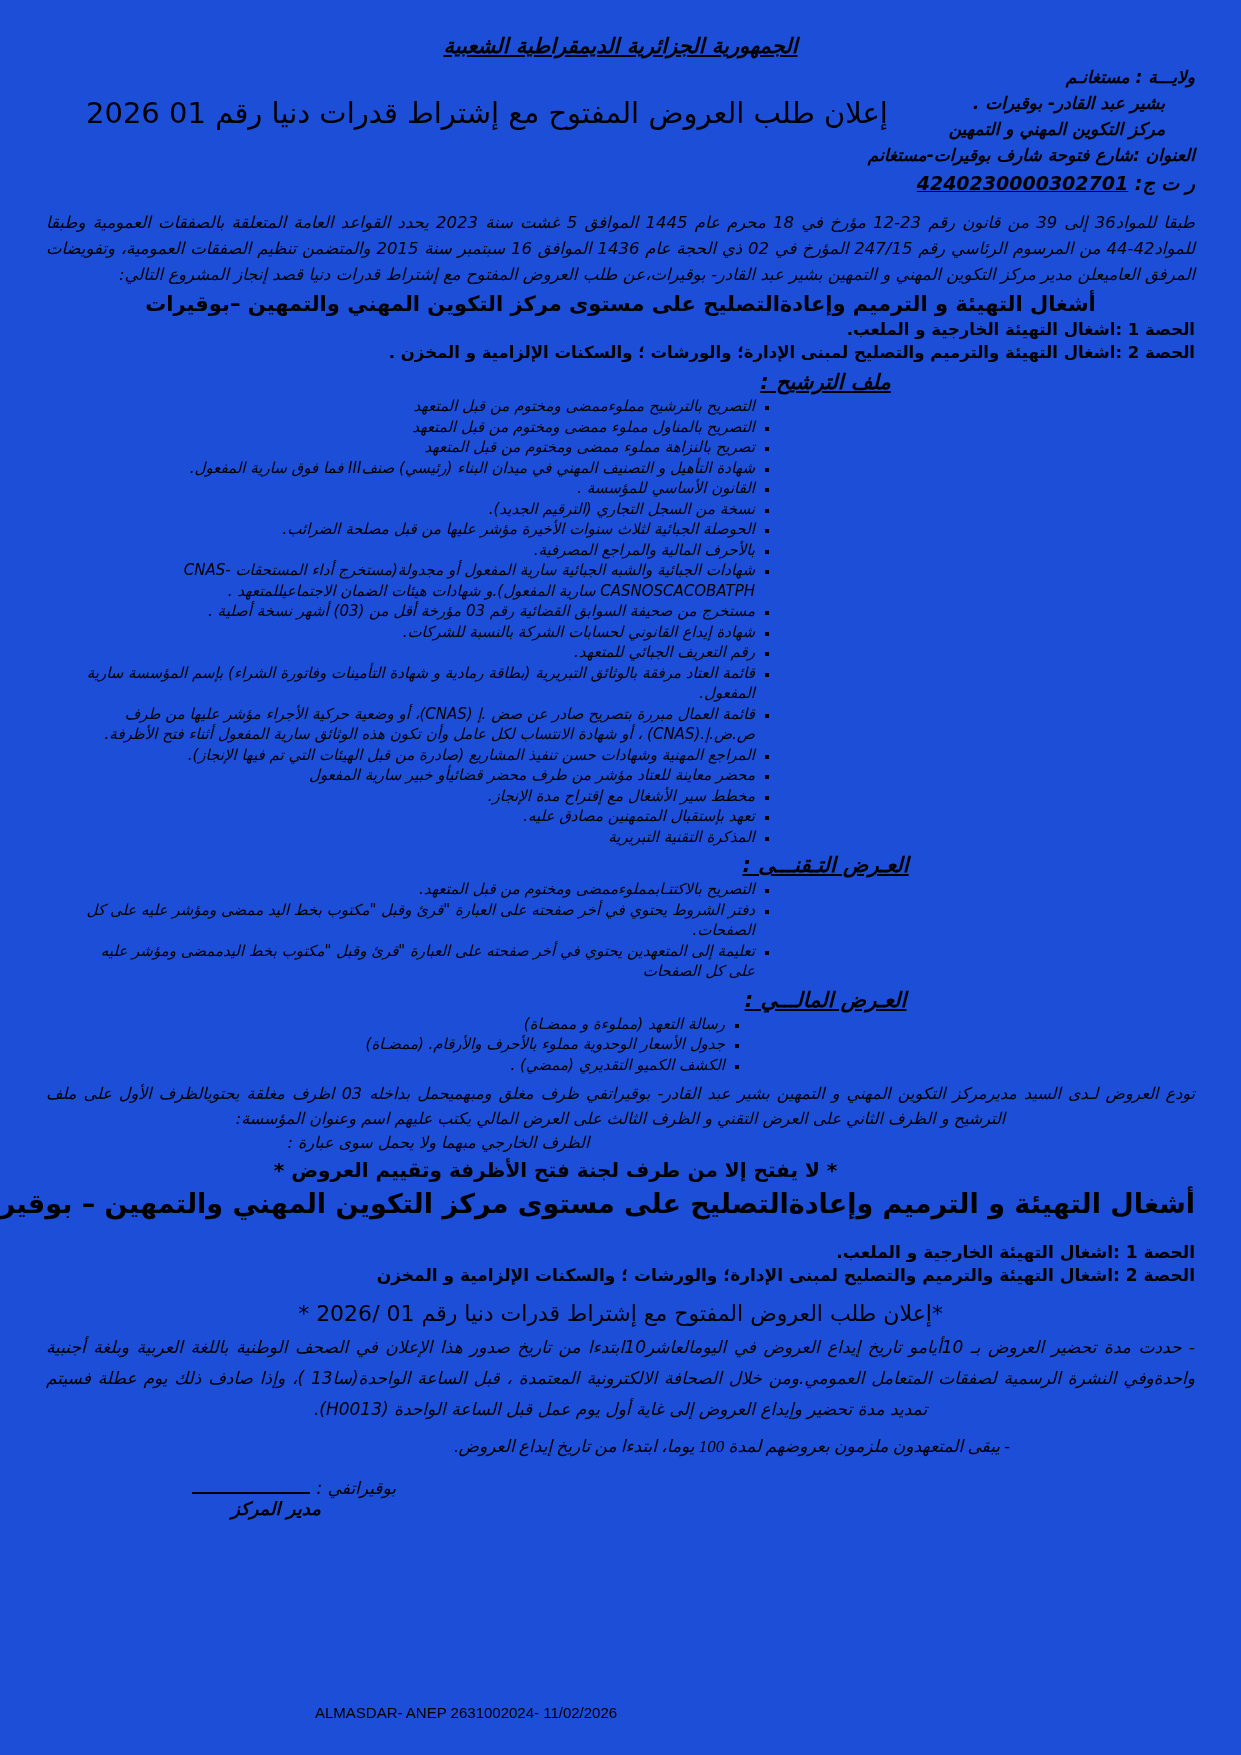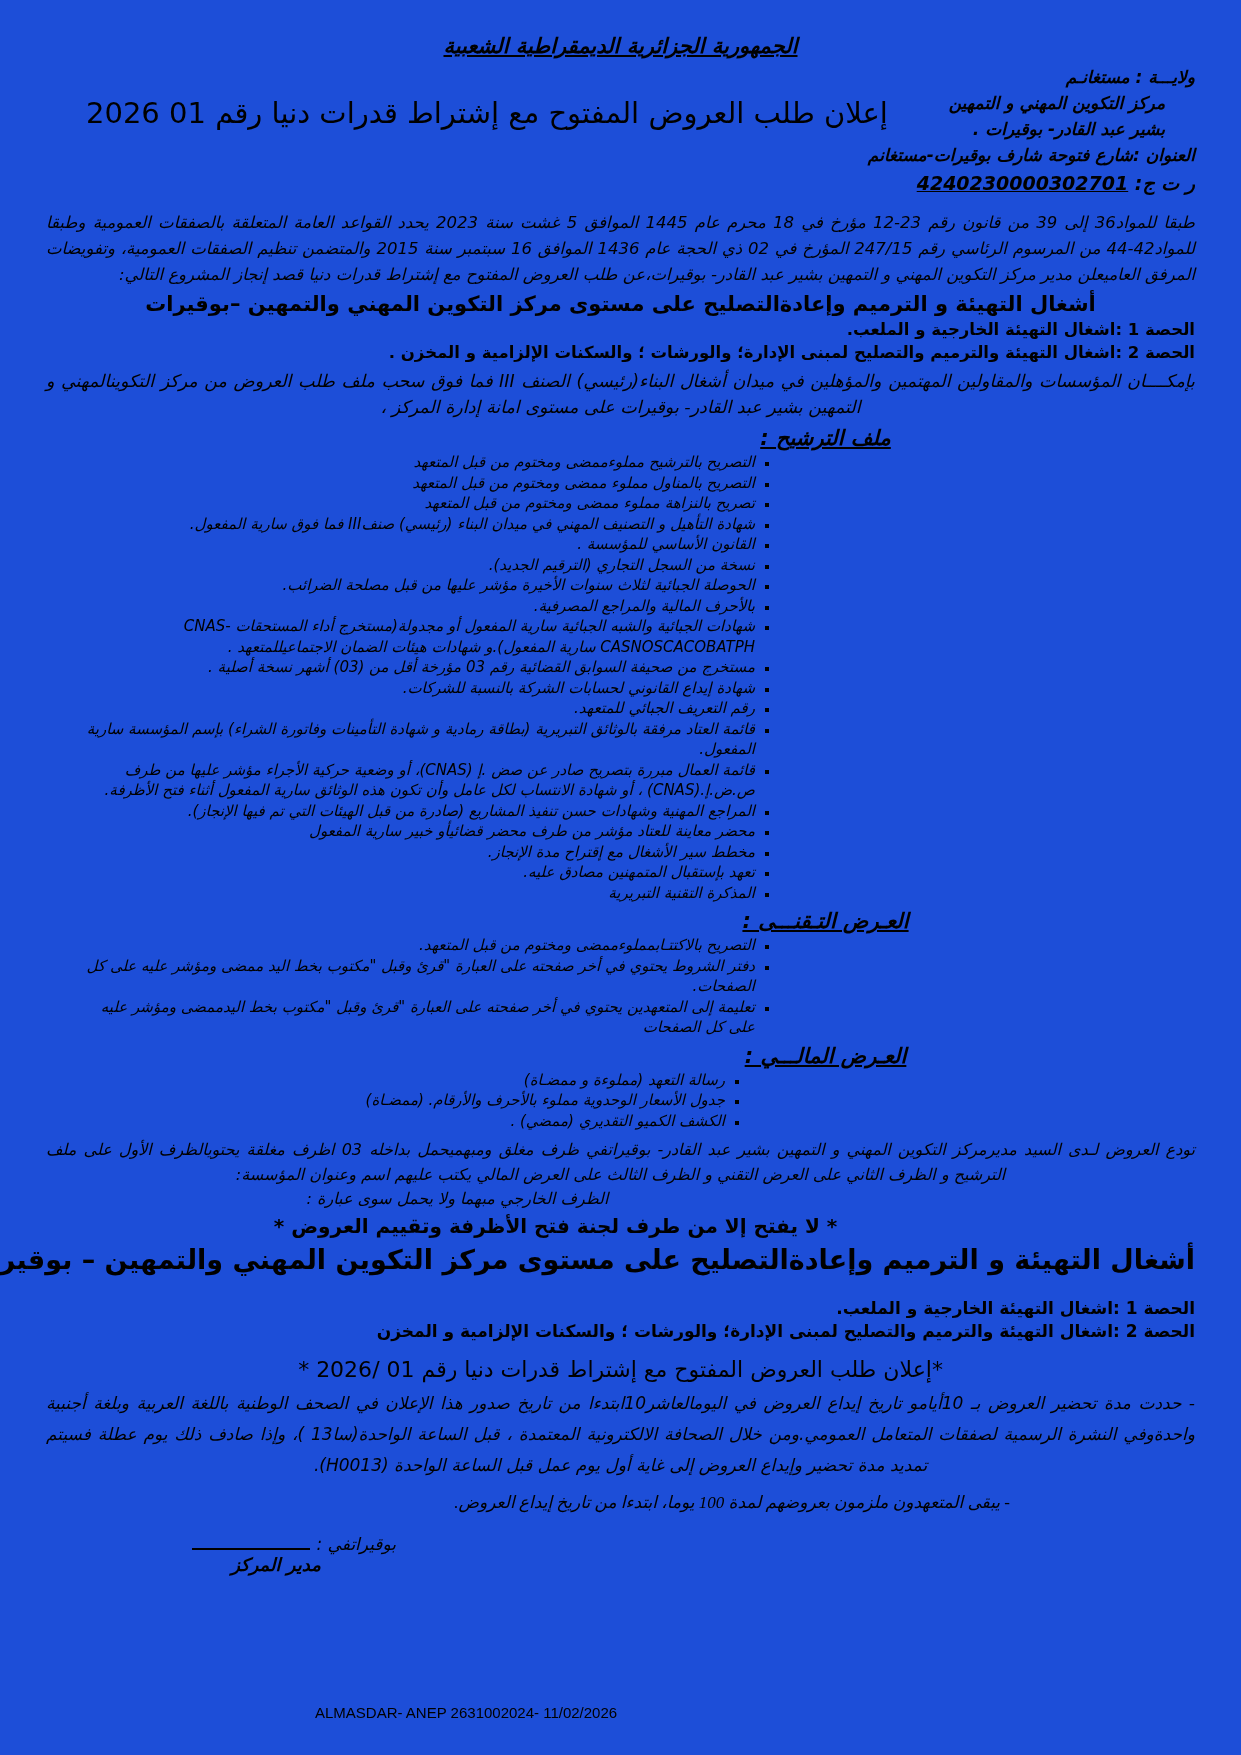--- a/index.html
+++ b/index.html
@@ -38,21 +38,21 @@
     position:relative;right:-205px;
   }
   ul.doc-list{
     margin:2px 420px 2px 30px;padding:0 20px 0 0;
     list-style-type:square;font-style:italic;font-size:15px;line-height:20.5px;
   }
   ul.doc-list.fin{margin-right:450px;}
   ul.doc-list li{text-align:right;}
   ul.doc-list li::marker{color:#000;font-size:12px;}
   .outer-note{font-style:italic;font-size:16px;width:fit-content;
-    margin:2px auto 0 auto;position:relative;right:163px;}
+    margin:2px auto 0 auto;position:relative;right:182px;}
   .warning{font-weight:bold;font-style:normal;font-size:20px;
     width:fit-content;margin:6px auto 2px auto;position:relative;right:65px;}
   .big-project-title{font-weight:bold;font-style:normal;font-size:27px;
     text-align:center;white-space:nowrap;margin:6px 0 22px 0;}
   .announce-ref{font-size:22px;font-style:normal;font-weight:normal;
     width:fit-content;margin:14px auto 6px auto;}
   .term{font-style:italic;font-size:17px;line-height:31px;
     text-align:justify;text-align-last:center;margin:6px 0 0 0;}
   .term.single{text-align:right;text-align-last:right;margin-right:185px;font-family:Liberation Serif, serif;}
   
@@ -68,38 +68,37 @@
 </style>
 </head>
 <body>
 
 <div class="page">
 
   <div class="republic-title">الجمهورية الجزائرية الديمقراطية الشعبية</div>
 
   <div class="header-right">
     <div>ولايـــة : مستغانـم</div>
+    <div class="indent">بشير عبد القادر- بوقيرات .</div>
     <div class="indent">مركز التكوين المهني و التمهين</div>
-    <div class="indent">بشير عبد القادر- بوقيرات .</div>
     <div>العنوان :شارع  فتوحة شارف بوقيرات-مستغانم</div>
     <div class="rc-line">
       <span>ر ت ج:</span>
       <span class="rc-number">4240230000302701</span>
     </div>
   </div>
 
   <div class="main-title">إعلان طلب العروض المفتوح مع إشتراط قدرات دنيا رقم 01 2026</div>
 
   <p class="para">طبقا للمواد36 إلى 39 من قانون رقم 23-12 مؤرخ في 18 محرم عام 1445 الموافق 5 غشت سنة 2023 يحدد القواعد العامة المتعلقة بالصفقات العمومية وطبقا للمواد42-44 من المرسوم الرئاسي رقم 247/15 المؤرخ في 02 ذي الحجة عام 1436 الموافق 16 سبتمبر سنة 2015 والمتضمن تنظيم الصفقات العمومية، وتفويضات المرفق العاميعلن مدير مركز التكوين المهني و التمهين  بشير عبد القادر- بوقيرات،عن طلب العروض المفتوح مع إشتراط قدرات دنيا قصد إنجاز المشروع  التالي:</p>
 
   <div class="bold-line">أشغال التهيئة و الترميم  وإعادةالتصليح على مستوى مركز التكوين المهني والتمهين –بوقيرات</div>
   <div class="lot">الحصة 1 :اشغال التهيئة الخارجية و الملعب.</div>
   <div class="lot">الحصة 2 :اشغال التهيئة والترميم والتصليح لمبنى الإدارة؛ والورشات  ؛ والسكنات الإلزامية و المخزن .</div>
 
-  <p class="para center-last" style="margin-top:4px;font-size:17.5px;">بإمكــــان المؤسسات والمقاولين المهتمين والمؤهلين في ميدان أشغال البناء(رئيسي) الصنف III فما فوق سحب ملف طلب العروض من مركز التكوينالمهني و التمهين بشير عبد القادر- بوقيرات على مستوى امانة إدارة المركز ،</p>
 
   <div class="section-heading">ملف الترشيح :</div>
   <ul class="doc-list">
     <li>التصريح بالترشيح مملوءممضى ومختوم من قبل المتعهد</li>
     <li>التصريح بالمناول مملوء ممضى ومختوم من قبل المتعهد</li>
     <li>تصريح بالنزاهة مملوء ممضى ومختوم من قبل المتعهد</li>
     <li>شهادة التأهيل و التصنيف المهني في ميدان البناء (رئيسي) صنفIII فما فوق سارية المفعول.</li>
     <li>القانون الأساسي للمؤسسة .</li>
     <li>نسخة من السجل التجاري (الترقيم الجديد).</li>
     <li>الحوصلة الجبائية لثلاث سنوات الأخيرة مؤشر عليها من قبل مصلحة الضرائب.</li>

